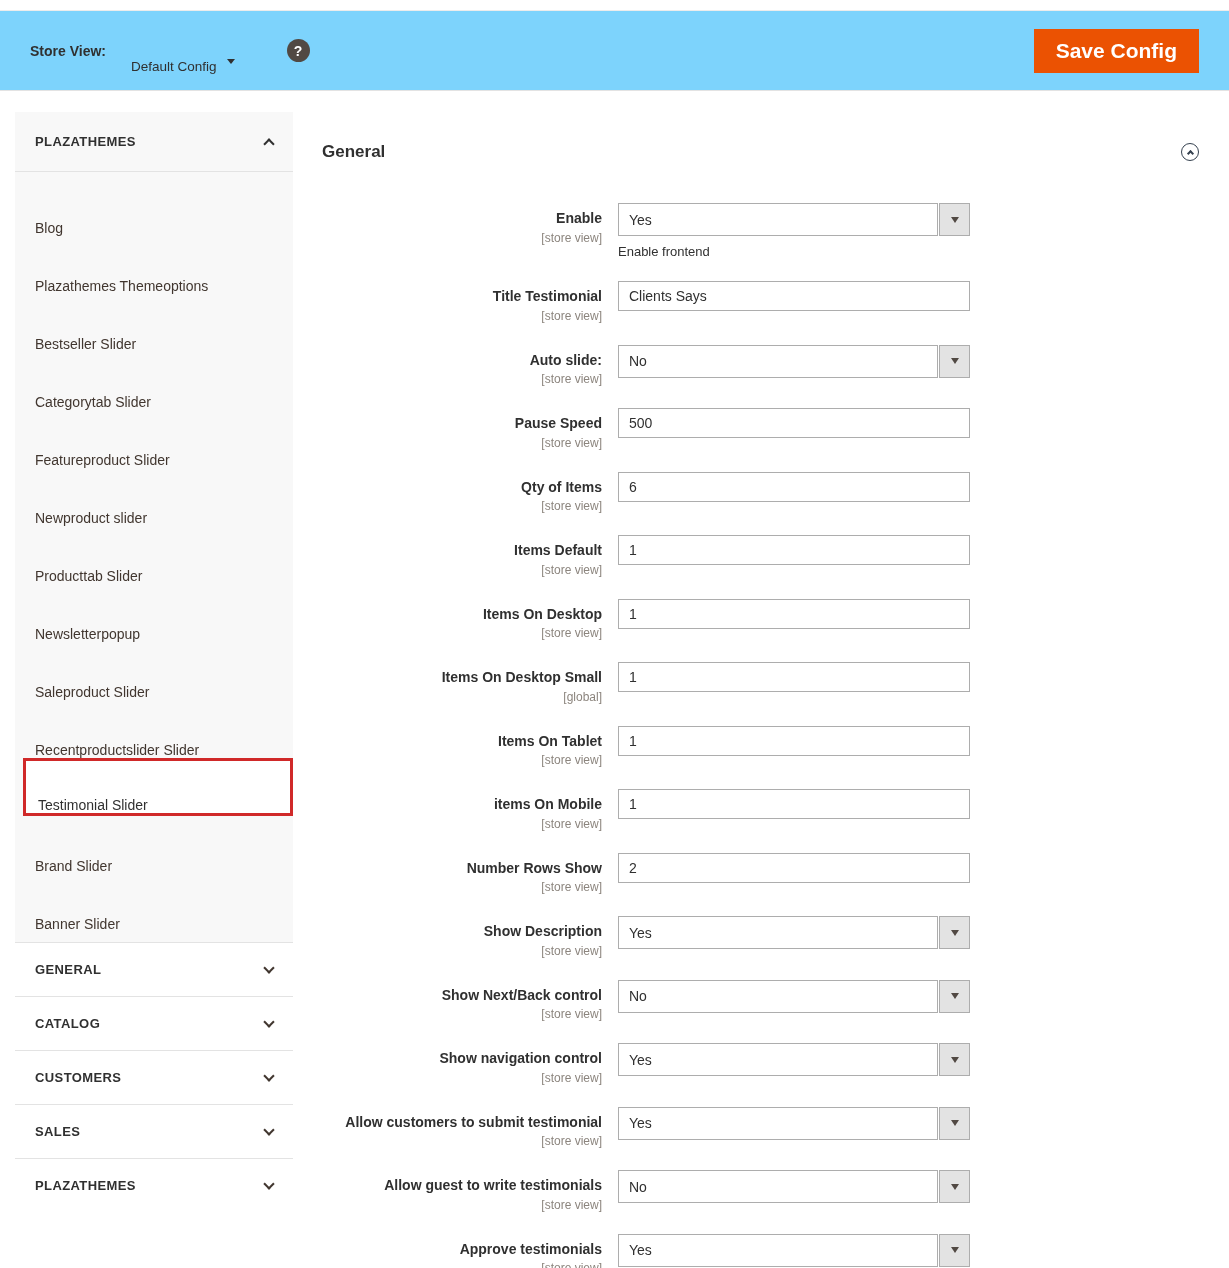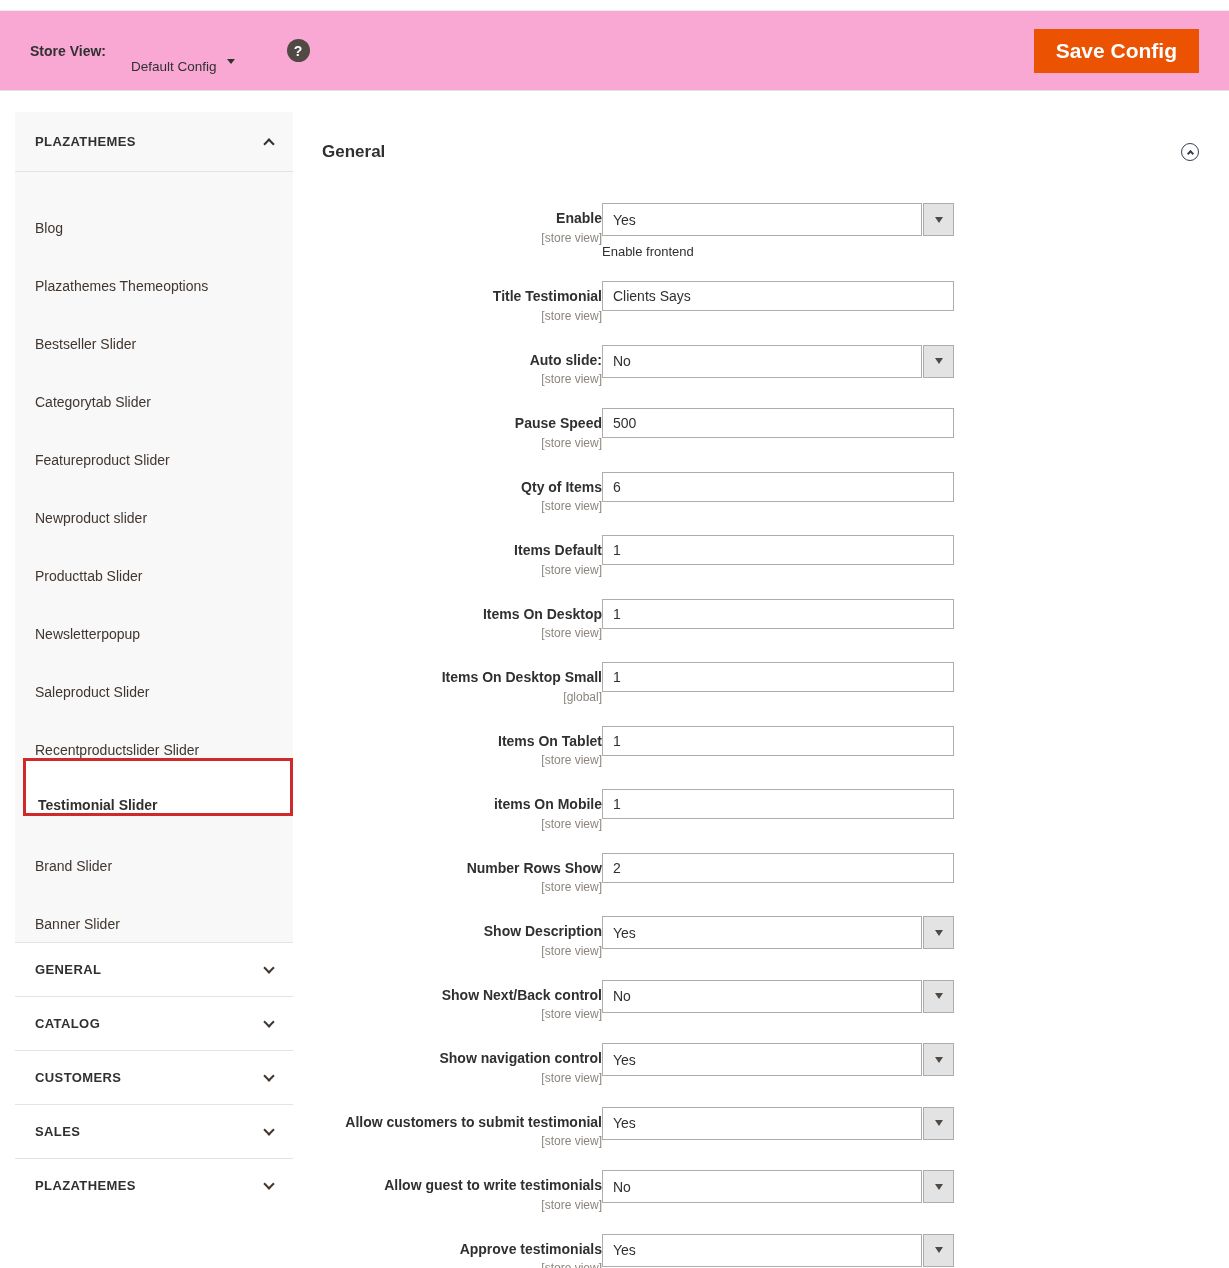--- a/index.html
+++ b/index.html
@@ -1,20 +1,20 @@
 <!DOCTYPE html>
 <html><head>
 <meta charset="utf-8">
 <style>
   * { margin:0; padding:0; box-sizing:border-box; }
   html,body { width:1229px; height:1268px; background:#fff; overflow:hidden;
     font-family:"Liberation Sans", sans-serif; color:#303030; }
 
   
-  .toolbar { margin-top:10px; height:81px; background:#f9a8d4;
+  .toolbar { margin-top:10px; height:81px; background:#7dd3fc;
     border-top:1px solid #ececec; border-bottom:1px solid #e3e3e3;
     display:flex; align-items:center; padding:0 30px; }
   .store-view-label { font-weight:bold; font-size:14px; }
   .store-view-dropdown { display:flex; align-items:flex-start; margin-left:25px;
     font-size:13.5px; cursor:pointer;margin-top:32px; }
   .caret-down { width:0; height:0; border-left:4px solid transparent;
     border-right:4px solid transparent; border-top:5px solid #303030; margin-left:10px; }
   .help-btn { width:23px; height:23px; border-radius:50%; background:#514943;
     color:#fff; font-weight:bold; font-size:14px; display:flex; align-items:center;
     justify-content:center; margin-left:52px; cursor:pointer; }
@@ -32,37 +32,37 @@
     padding:0 20px; border-bottom:1px solid #e3e3e3; cursor:pointer; }
   .nav-sec-title { font-weight:bold; font-size:13px; letter-spacing:.4px; flex:1; }
   .chev-up { width:8px; height:8px; border-left:2px solid #303030;
     border-top:2px solid #303030; transform:rotate(45deg); margin-top:4px; }
   .chev-down { width:8px; height:8px; border-right:2px solid #41362f;
     border-bottom:2px solid #41362f; transform:rotate(45deg); margin-bottom:4px; }
   .nav-items { list-style:none; padding:6px 0 10px; }
   .nav-item { height:58px; display:flex; align-items:flex-end;
     padding:0 10px 0 20px; font-size:14px; color:#41362f; cursor:pointer; }
   .nav-item.active { background:#fff; border:3px solid #d02929; margin-left:8px;
-    padding-left:12px; font-weight:700; color:#303030; }
+    padding-left:12px; font-weight:400; color:#303030; }
   .nav-collapsed { height:54px; background:#fff; border-top:1px solid #e3e3e3;
     display:flex; align-items:center; padding:0 20px; cursor:pointer; }
 
   
   .main { flex:1; margin-left:29px; }
   .main-header { display:flex; align-items:center; justify-content:space-between;
     margin-top:30px; }
   .main-title { font-size:17px; font-weight:bold; }
   .collapse-btn { width:18px; height:18px; border:1px solid #35414f;
     border-radius:50%; display:flex; align-items:center; justify-content:center;
     cursor:pointer; }
   .collapse-btn .chev-up-sm { width:5px; height:5px; border-left:2px solid #35414f;
     border-top:2px solid #35414f; transform:rotate(45deg); margin-top:3px; }
 
   .form { margin-top:41px; }
-  .field-row { display:grid; grid-template-columns:280px 352px; 
+  .field-row { display:grid; grid-template-columns:280px 352px; column-gap:16px;
     margin-bottom:22px; }
   .field-label-cell { text-align:right; padding-top:7px; }
   .field-label { font-size:14px; font-weight:600; line-height:1.25; }
   .field-scope { font-size:12px; color:#8c857e; margin-top:3px; }
   .field-input { width:100%; height:30px; border:1px solid #adadad;
     padding:0 10px; font-size:14px; font-family:inherit; color:#303030;
     background:#fff; }
   .select { display:flex; height:33px; cursor:pointer; }
   .select-body { flex:1; border:1px solid #adadad; background:#fff;
     display:flex; align-items:center; padding:0 10px; font-size:14px; }

